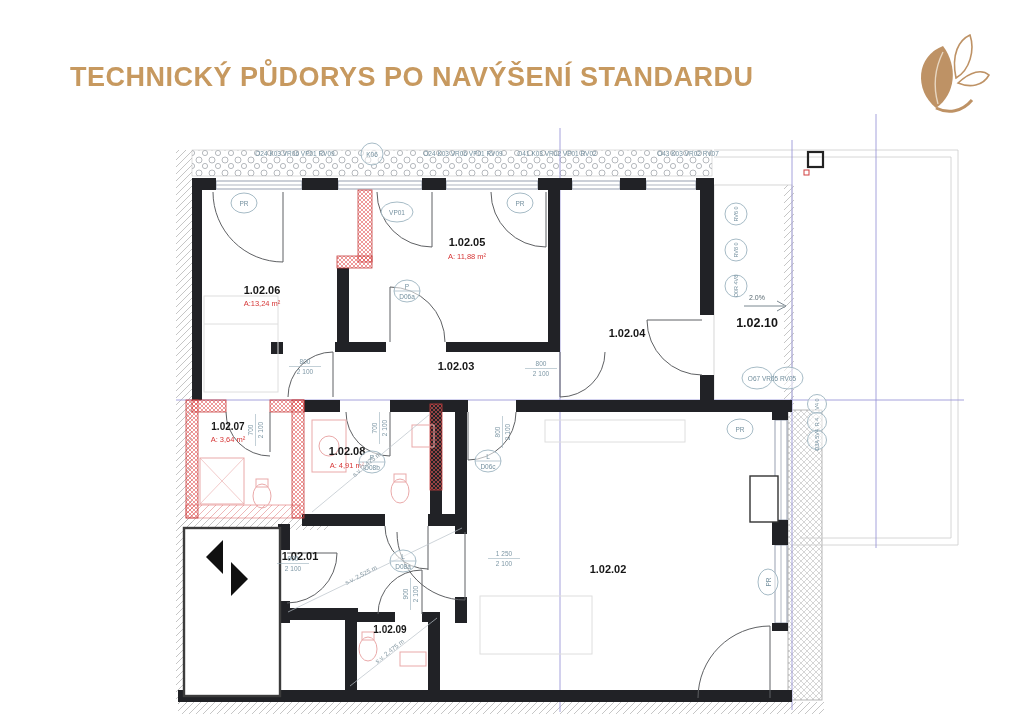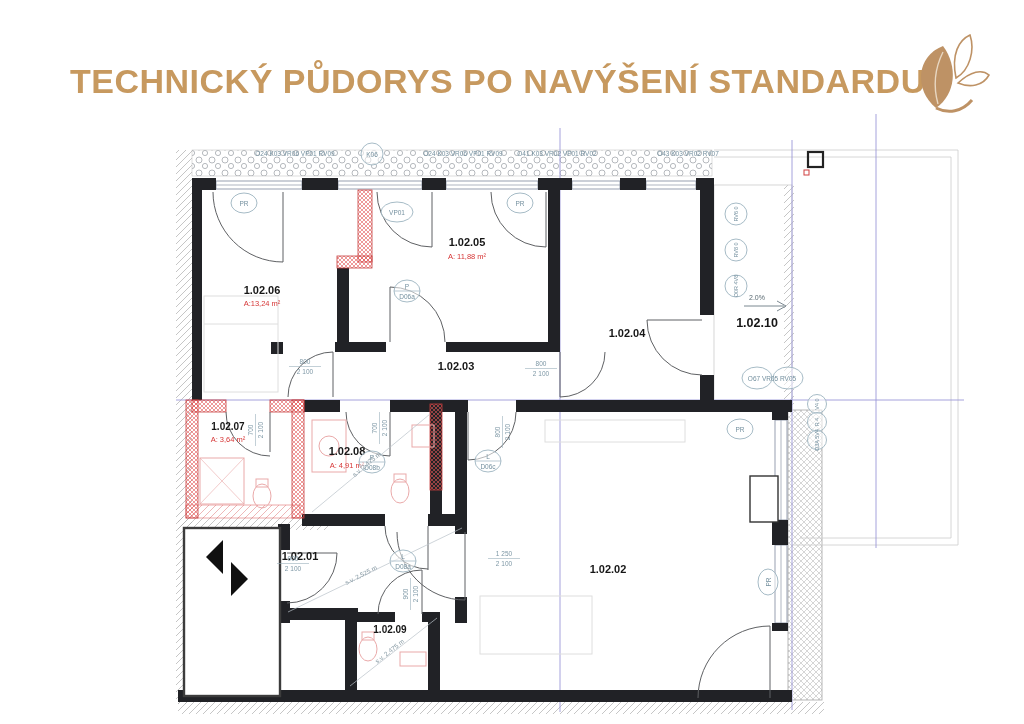--- a/index.html
+++ b/index.html
@@ -1,18 +1,18 @@
 <!DOCTYPE html>
 <html><head>
 <meta charset="utf-8">
 <style>
   html,body{margin:0;padding:0;background:#fff;}
   .page{position:relative;width:1024px;height:724px;background:#fff;overflow:hidden;
         font-family:"Liberation Sans",sans-serif;}
-  .title{position:absolute;left:70px;top:62px;font-size:34px;font-weight:bold;
+  .title{position:absolute;left:70px;top:62px;font-size:27px;font-weight:bold;
          letter-spacing:.5px;color:#C7995F;white-space:nowrap;}
   .logo{position:absolute;left:898px;top:20px;width:100px;height:100px;}
   .plan{position:absolute;left:0;top:0;}
   svg text{font-family:"Liberation Sans",sans-serif;}
   .wall{fill:#212226;}
   .rwall{fill:url(#redx);stroke:#c63c3c;stroke-width:.8;}
   .winr{fill:#fff;stroke:#8d95a8;stroke-width:.9;}
   .winl{stroke:#8d95a8;stroke-width:.7;}
   .door{stroke:#5f6164;stroke-width:1;fill:none;}
   .tagc{fill:#fff;fill-opacity:.55;stroke:#9cb3c0;stroke-width:.9;}

